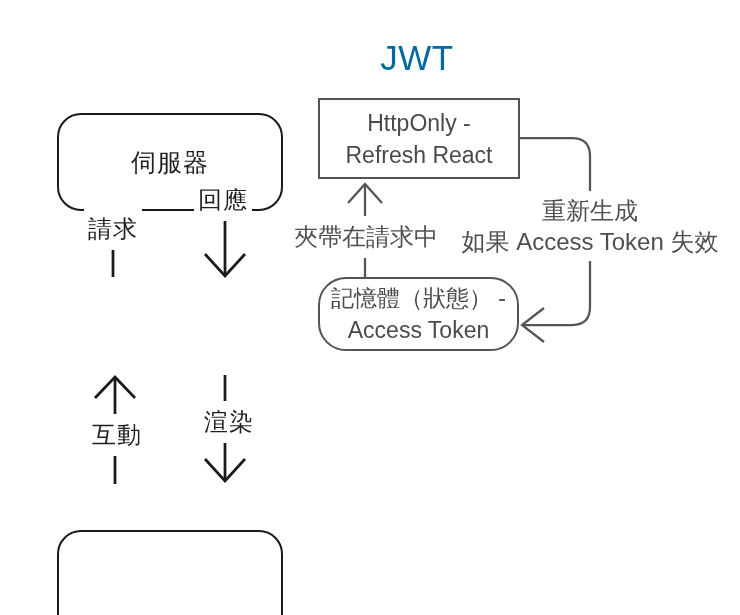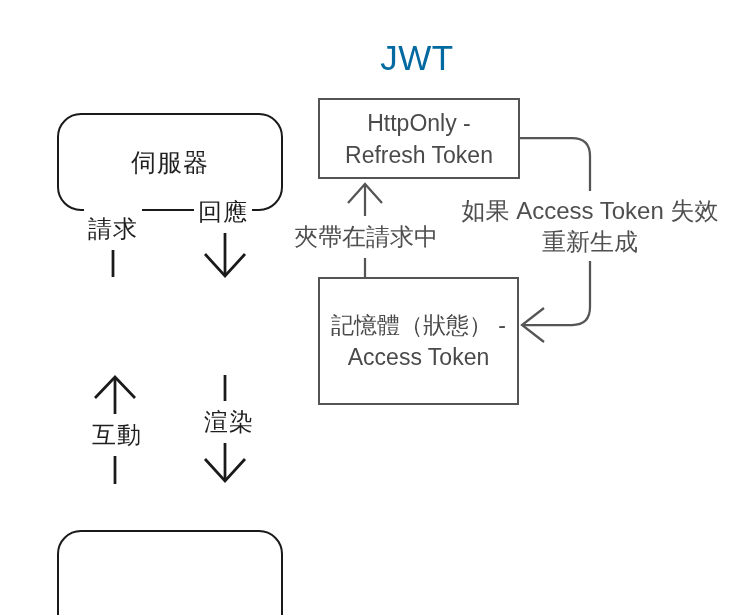--- a/index.html
+++ b/index.html
@@ -75,23 +75,23 @@
     font-size: 35px;
     color: #0369a1;
     letter-spacing: 0.5px;
     z-index: 2;
   }
   
   #server-node  { left: 57px;  top: 67px;  width: 226px; height: 98px; }
   #react-node   { left: 57px;  top: 277px; width: 226px; height: 98px; }
   #user-node    { left: 57px;  top: 484px; width: 226px; height: 121px; align-items: flex-end; }
   #refresh-box  { left: 318px; top: 98px;  width: 202px; height: 81px; }
-  #access-box   { left: 318px; top: 277px; width: 201px; height: 128px; }
+  #access-box   { left: 318px; top: 277px; width: 201px; height: 74px; border-radius: 28px; }
   #request-label     { left: 113px; top: 229px; font-family: Liberation Serif, serif; }
-  #response-label    { left: 223px; top: 212px; }
+  #response-label    { left: 223px; top: 200px; }
   #interaction-label { left: 117px; top: 435px; }
   #render-label      { left: 229px; top: 422px; }
   #attach-label      { left: 366px; top: 237px; }
   #regen-label       { left: 590px; top: 226px; }
   #jwt-title         { left: 417px; top: 58px; }
 </style>
 </head>
 <body>
 
 <div id="canvas">
@@ -121,30 +121,30 @@
 
   <div class="nodebox" id="server-node">
     <span>伺服器</span>
   </div>
   <div class="nodebox" id="user-node">
     <span>使用者</span>
   </div>
 
   <div class="jwtbox" id="refresh-box">
     <span>HttpOnly -</span>
-    <span>Refresh Token</span>
+    <span>Refresh React</span>
   </div>
   <div class="jwtbox" id="access-box">
     <span>記憶體（狀態） -</span>
     <span>Access Token</span>
   </div>
 
   <div class="edge-label dark" id="request-label">請求</div>
   <div class="edge-label dark" id="response-label">回應</div>
   <div class="edge-label dark" id="interaction-label">互動</div>
   <div class="edge-label dark" id="render-label">渲染</div>
   <div class="edge-label gray" id="attach-label">夾帶在請求中</div>
   <div class="edge-label gray" id="regen-label">
+    <div>重新生成</div>
     <div>如果 Access Token 失效</div>
-    <div>重新生成</div>
   </div>
 
 </div>
 
 </body></html>

